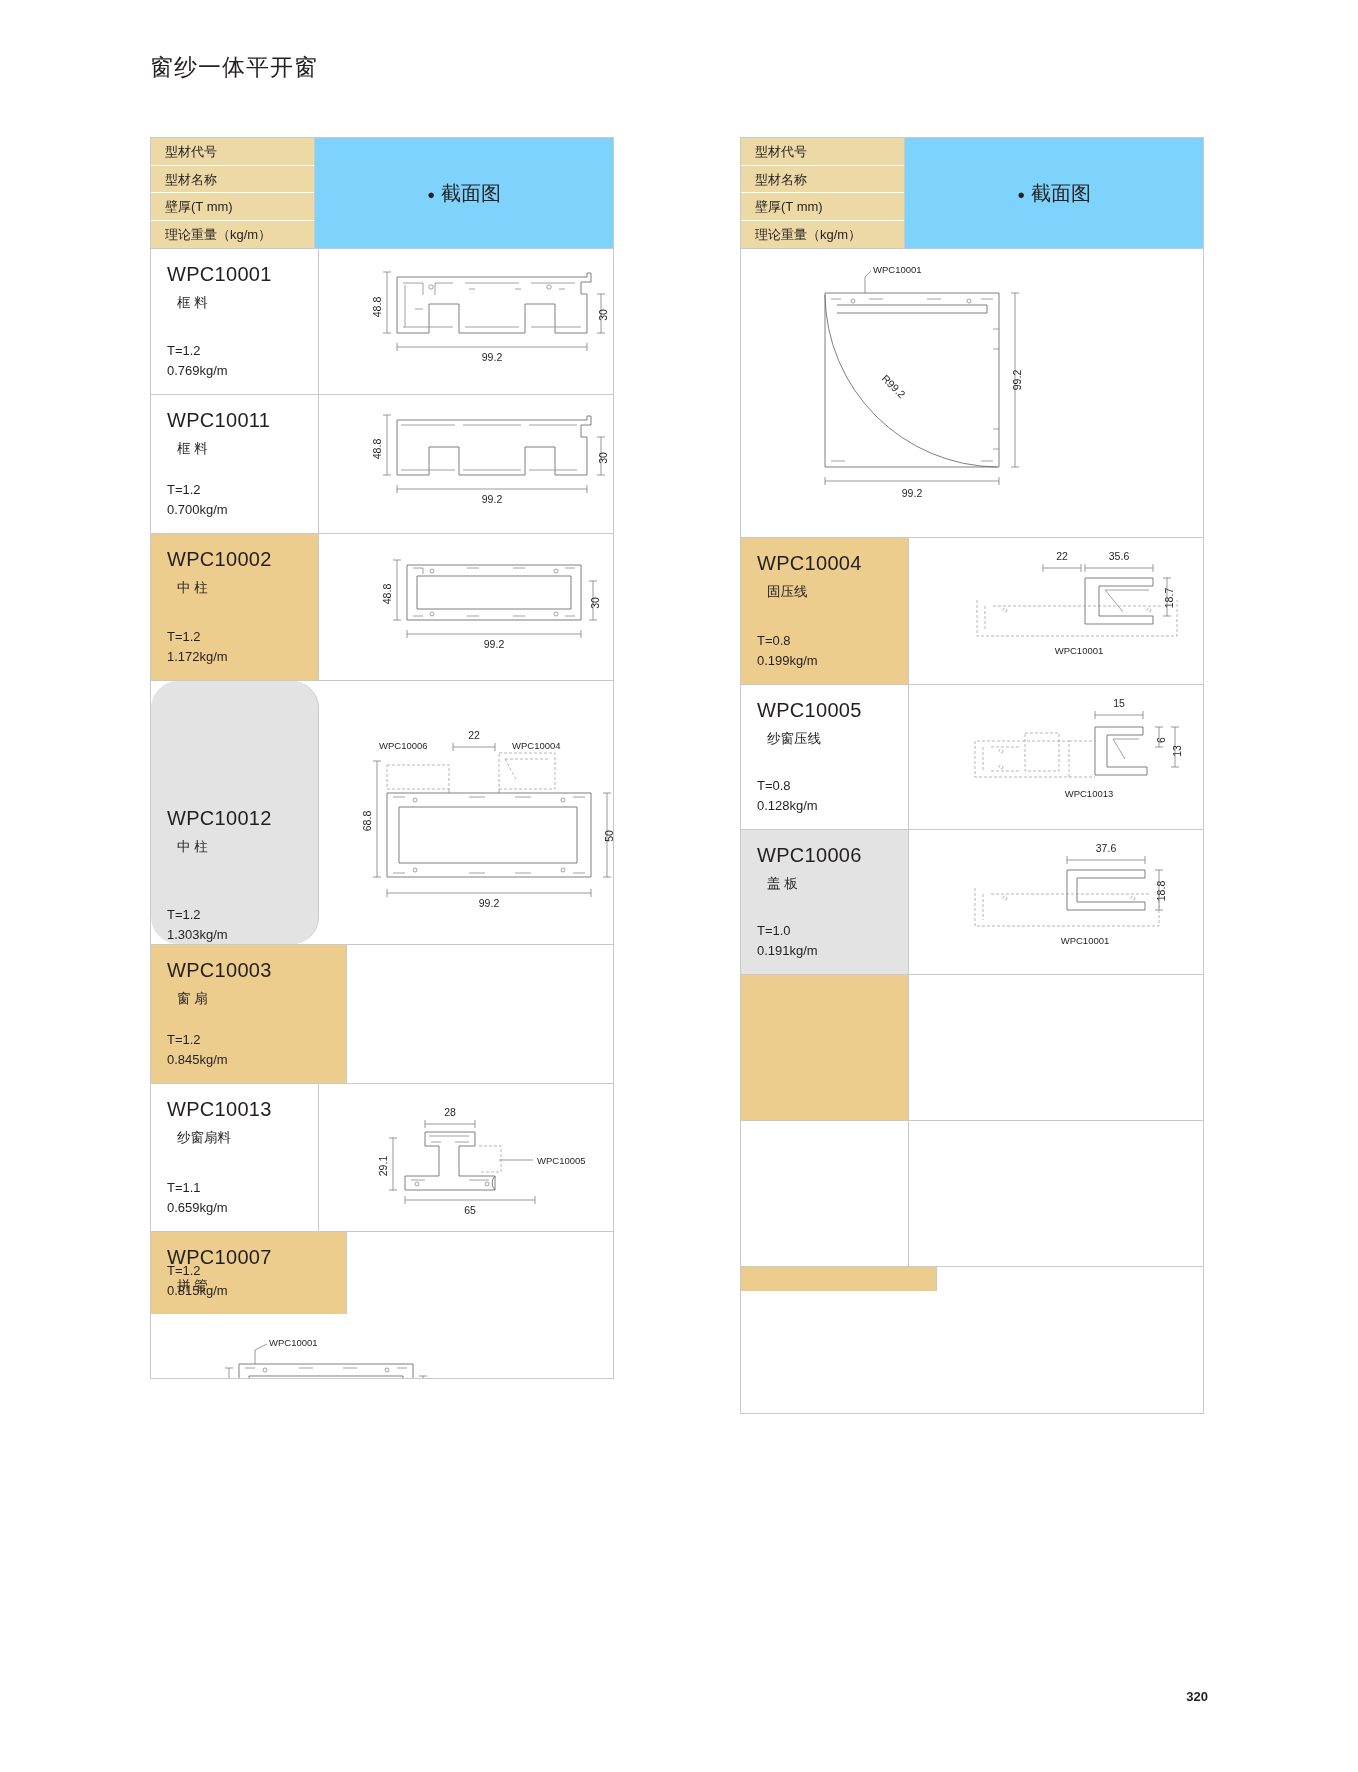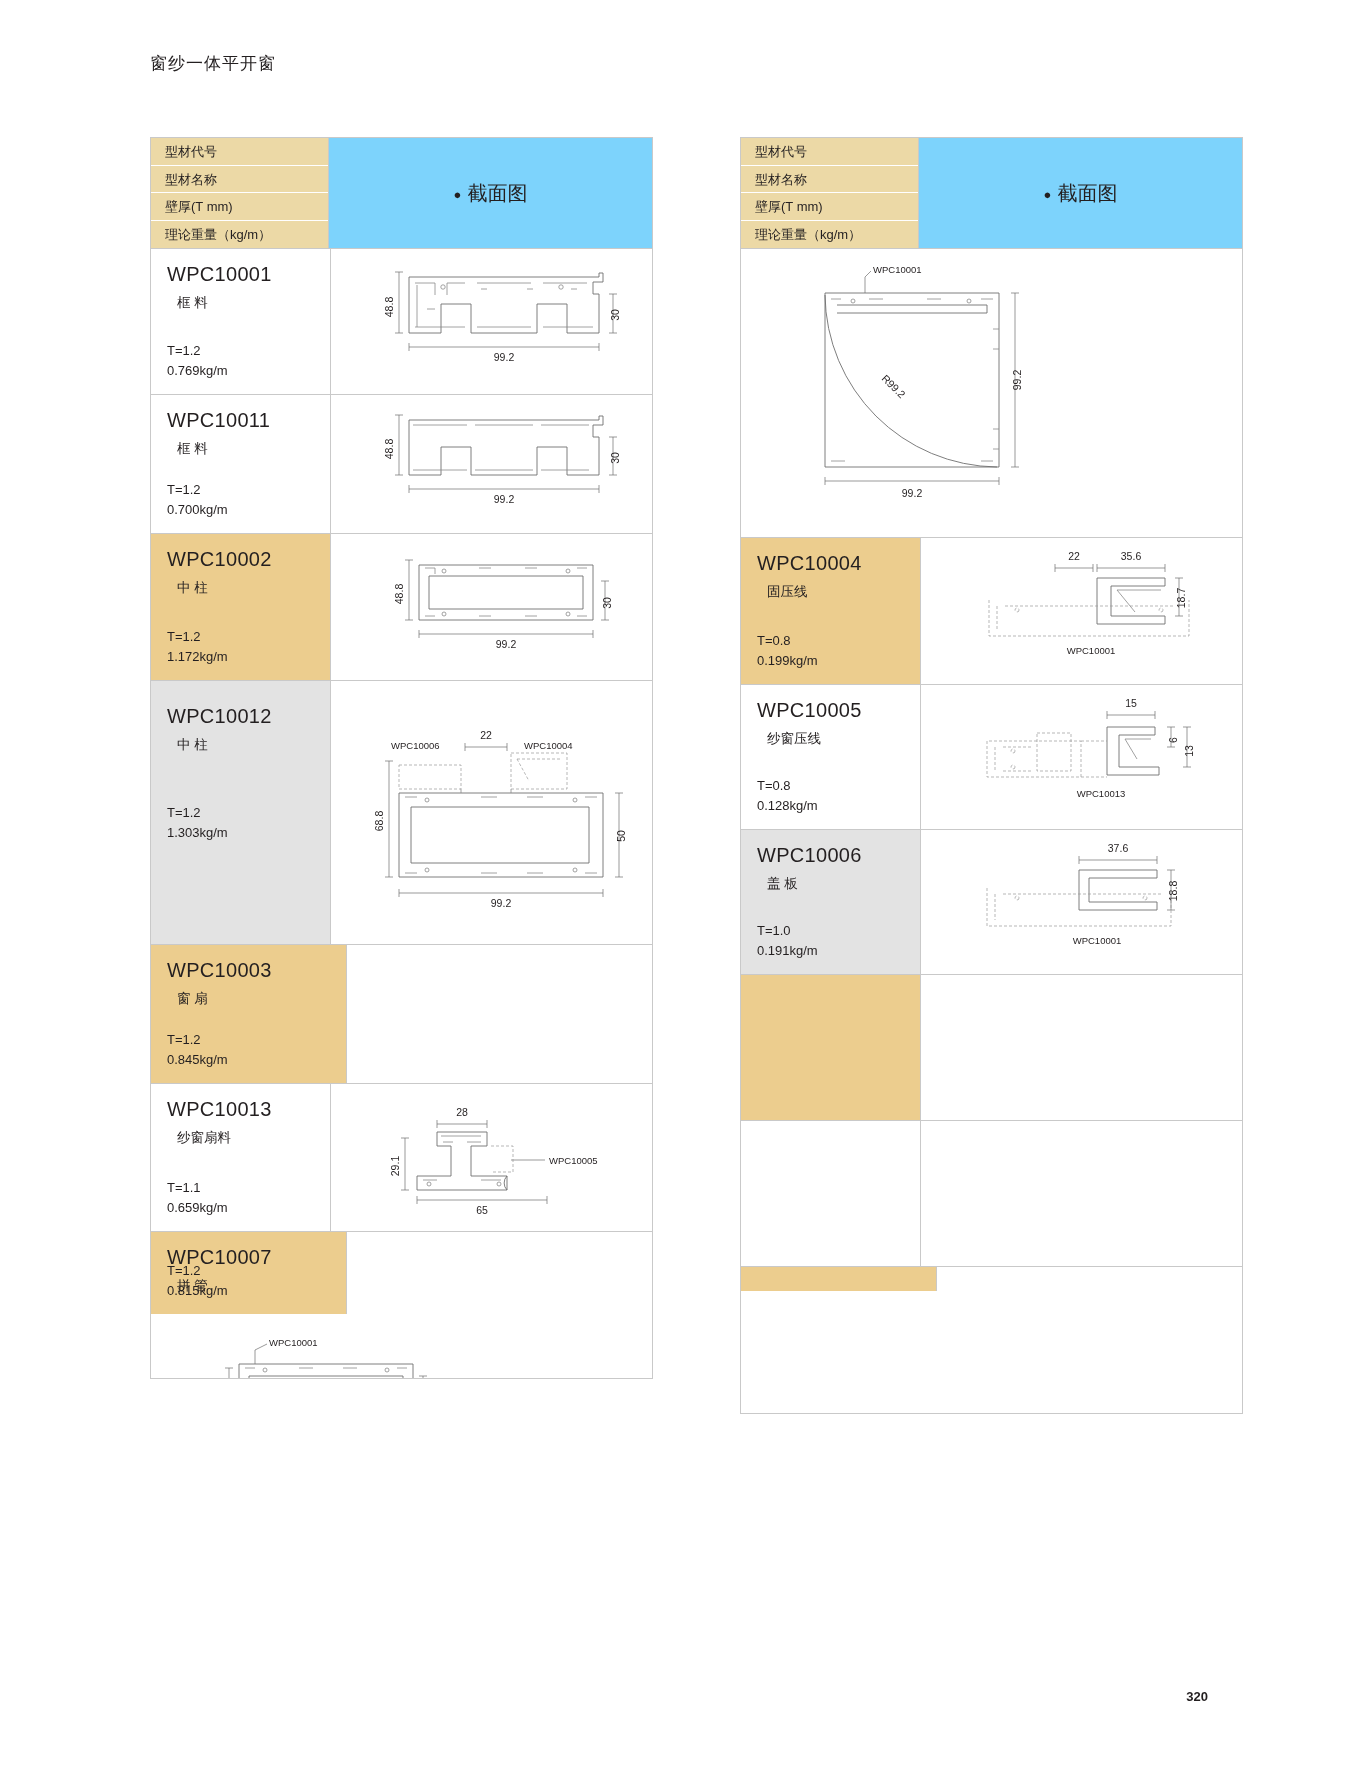--- a/index.html
+++ b/index.html
@@ -26,41 +26,41 @@
   .header {
     position: absolute;
     left: 0; top: 0;
     width: 1358px;
     height: 120px;
   }
   .header-title {
     position: absolute;
     left: 150px;
     top: 52px;
-    font-size: 17px;
+    font-size: 23px;
     letter-spacing: 1px;
     color: #231f20;
     font-weight: normal;
   }
   .header-code {
     position: absolute;
     right: 148px;
     top: 40px;
     font-size: 54px;
     font-weight: bold;
     letter-spacing: 1px;
     color: #231f20;
     font-family: "DejaVu Sans Mono", monospace;
   }
 
   
   .col {
     position: absolute;
     top: 137px;
-    width: 503px;
+    width: 464px;
     border: 1px solid #c9c9c9;
     box-sizing: border-box;
   }
   .col-left { left: 150px; }
   .col-right { left: 740px; }
 
   .row {
     display: flex;
     border-bottom: 1px solid #c9c9c9;
     box-sizing: border-box;
@@ -268,21 +268,21 @@
           <path class="ln2" d="M94,82 L104,82 M148,82 L160,82 M194,82 L206,82 M246,82 L256,82"></path>
           <circle class="ln2" cx="113" cy="37" r="2"></circle>
           <circle class="ln2" cx="237" cy="37" r="2"></circle>
           <circle class="ln2" cx="113" cy="80" r="2"></circle>
           <circle class="ln2" cx="237" cy="80" r="2"></circle>
         </svg>
       </div>
     </div>
 
     <div class="row tint-grey" style="height:264px">
-      <div class="cell-info" style="display:flex;flex-direction:column;justify-content:flex-start;">
+      <div class="cell-info" style="display:flex;flex-direction:column;justify-content:flex-end;border-radius:27px;">
         <div style="position:relative;top:10px;">
           <p class="p-code">WPC10012</p>
           <p class="p-name">中 柱</p>
           <div style="height:40px"></div>
           <p class="p-t">T=1.2</p>
           <p class="p-w">1.303kg/m</p>
         </div>
       </div>
       <div class="cell-draw">
         <svg width="356" height="263" viewBox="0 0 356 263">

